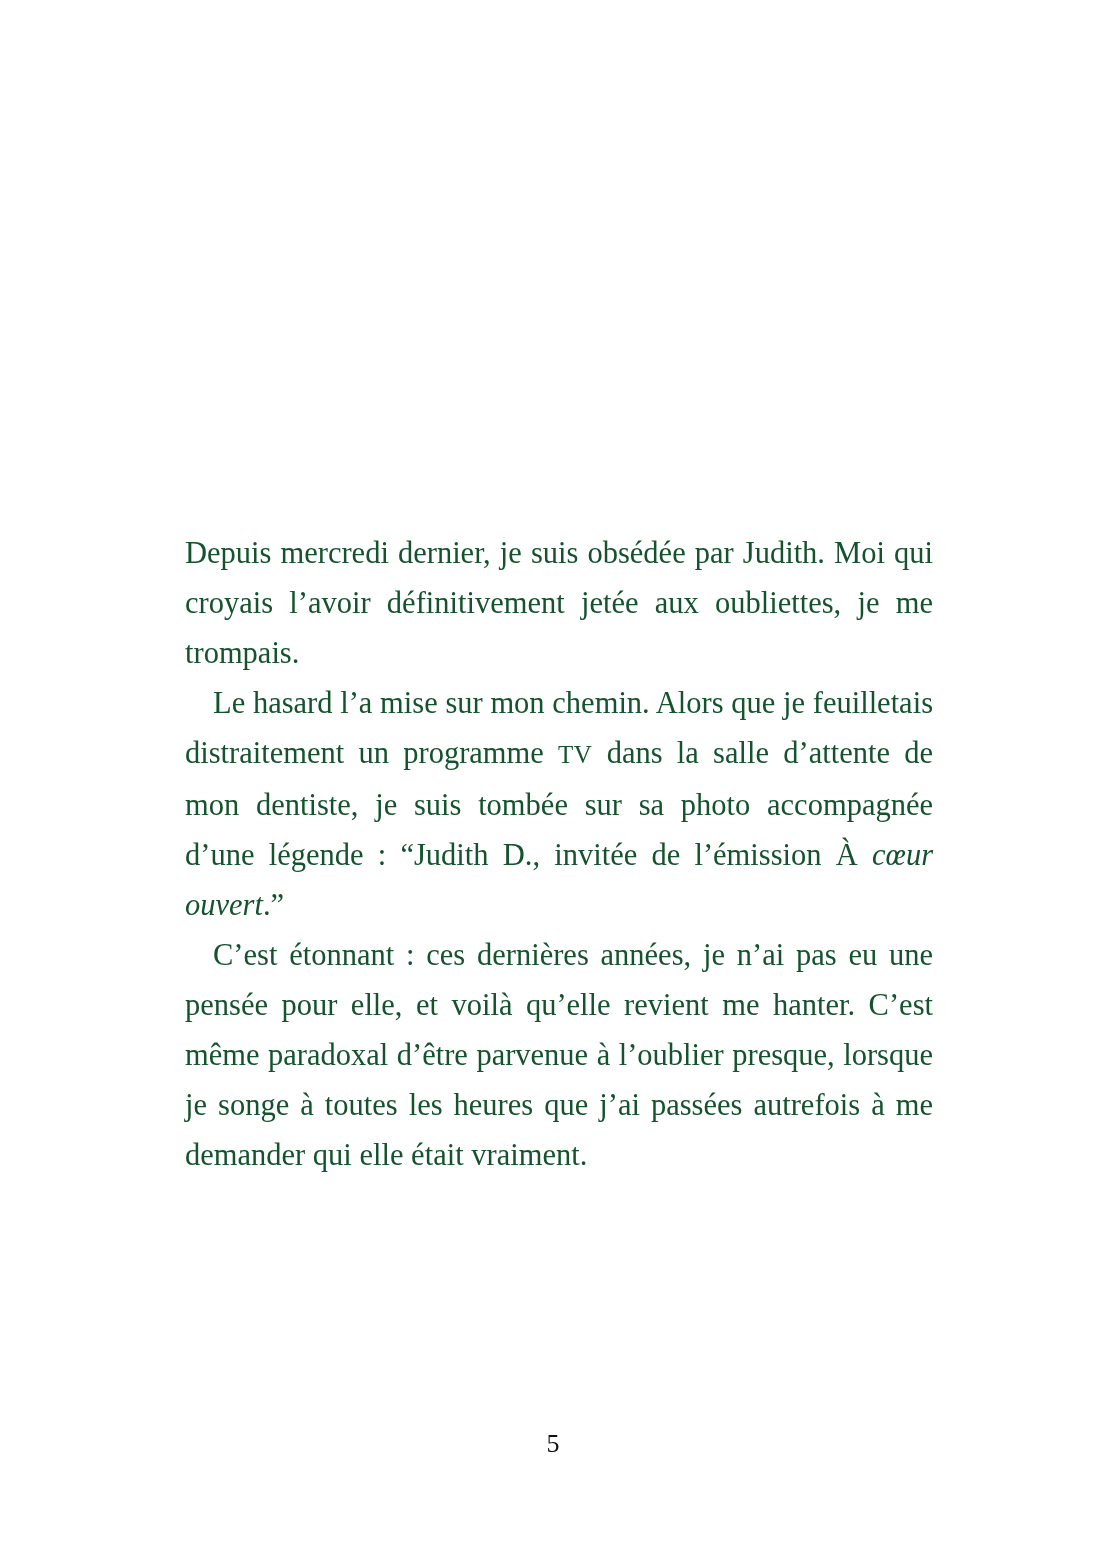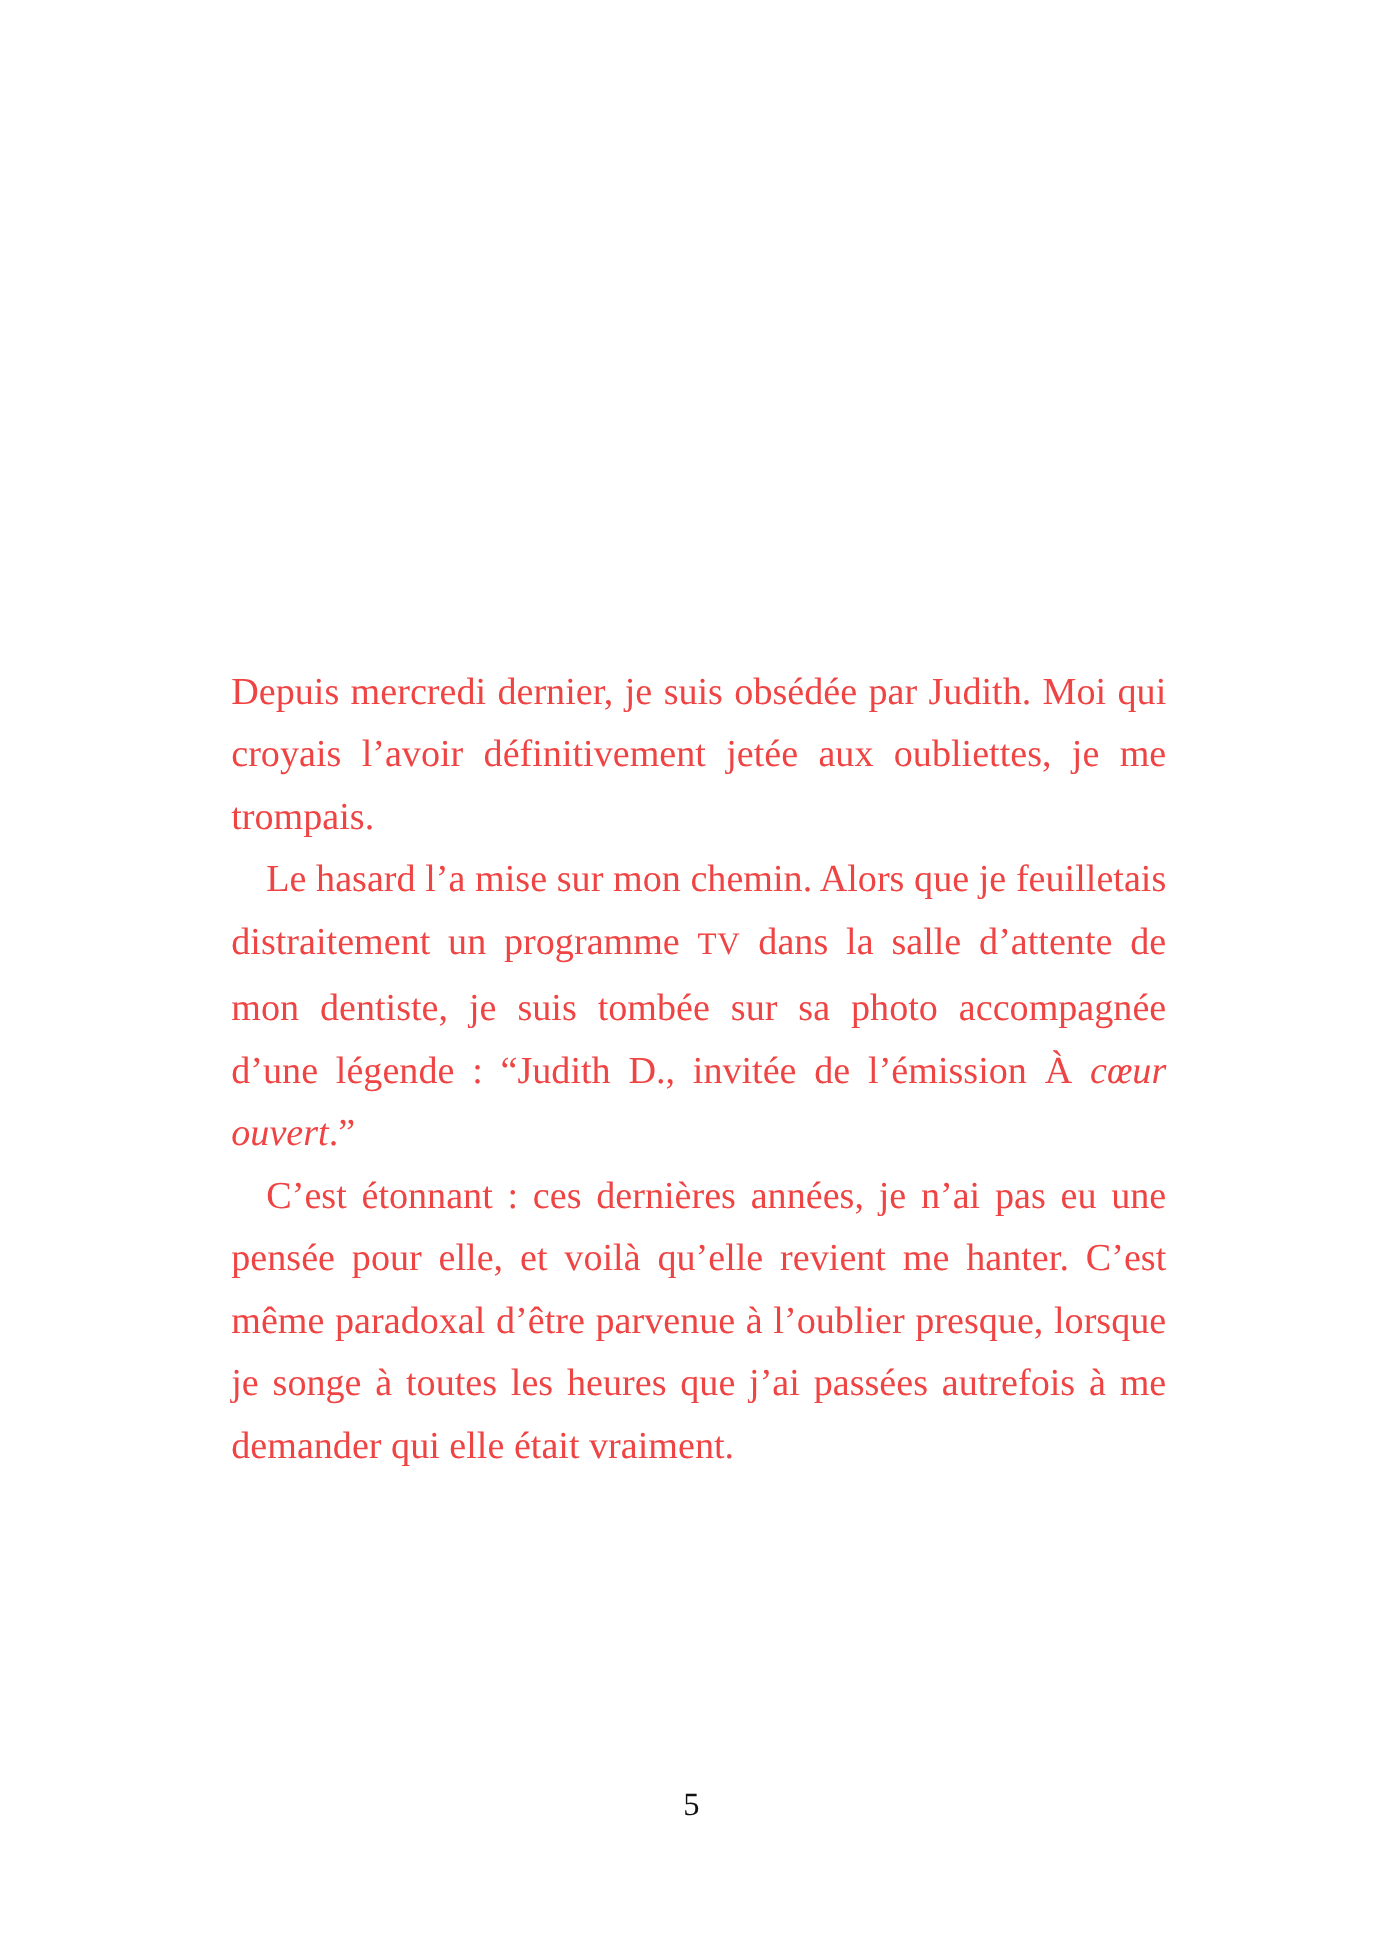--- a/index.html
+++ b/index.html
@@ -21,21 +21,21 @@
     left: 185px;
     top: 528px;
     width: 748px;
   }
   .para {
     margin: 0;
     text-align: justify;
     text-justify: inter-word;
     font-size: 30.5px;
     line-height: 50px;
-    color: #ef4444;
+    color: #14532d;
     hyphens: manual;
     -webkit-hyphens: manual;
   }
   .para.indent {
     text-indent: 28px;
     font-family: Liberation Serif, serif;
   }
   .smallcaps {
     font-size: 0.82em;
     letter-spacing: 0.02em;

